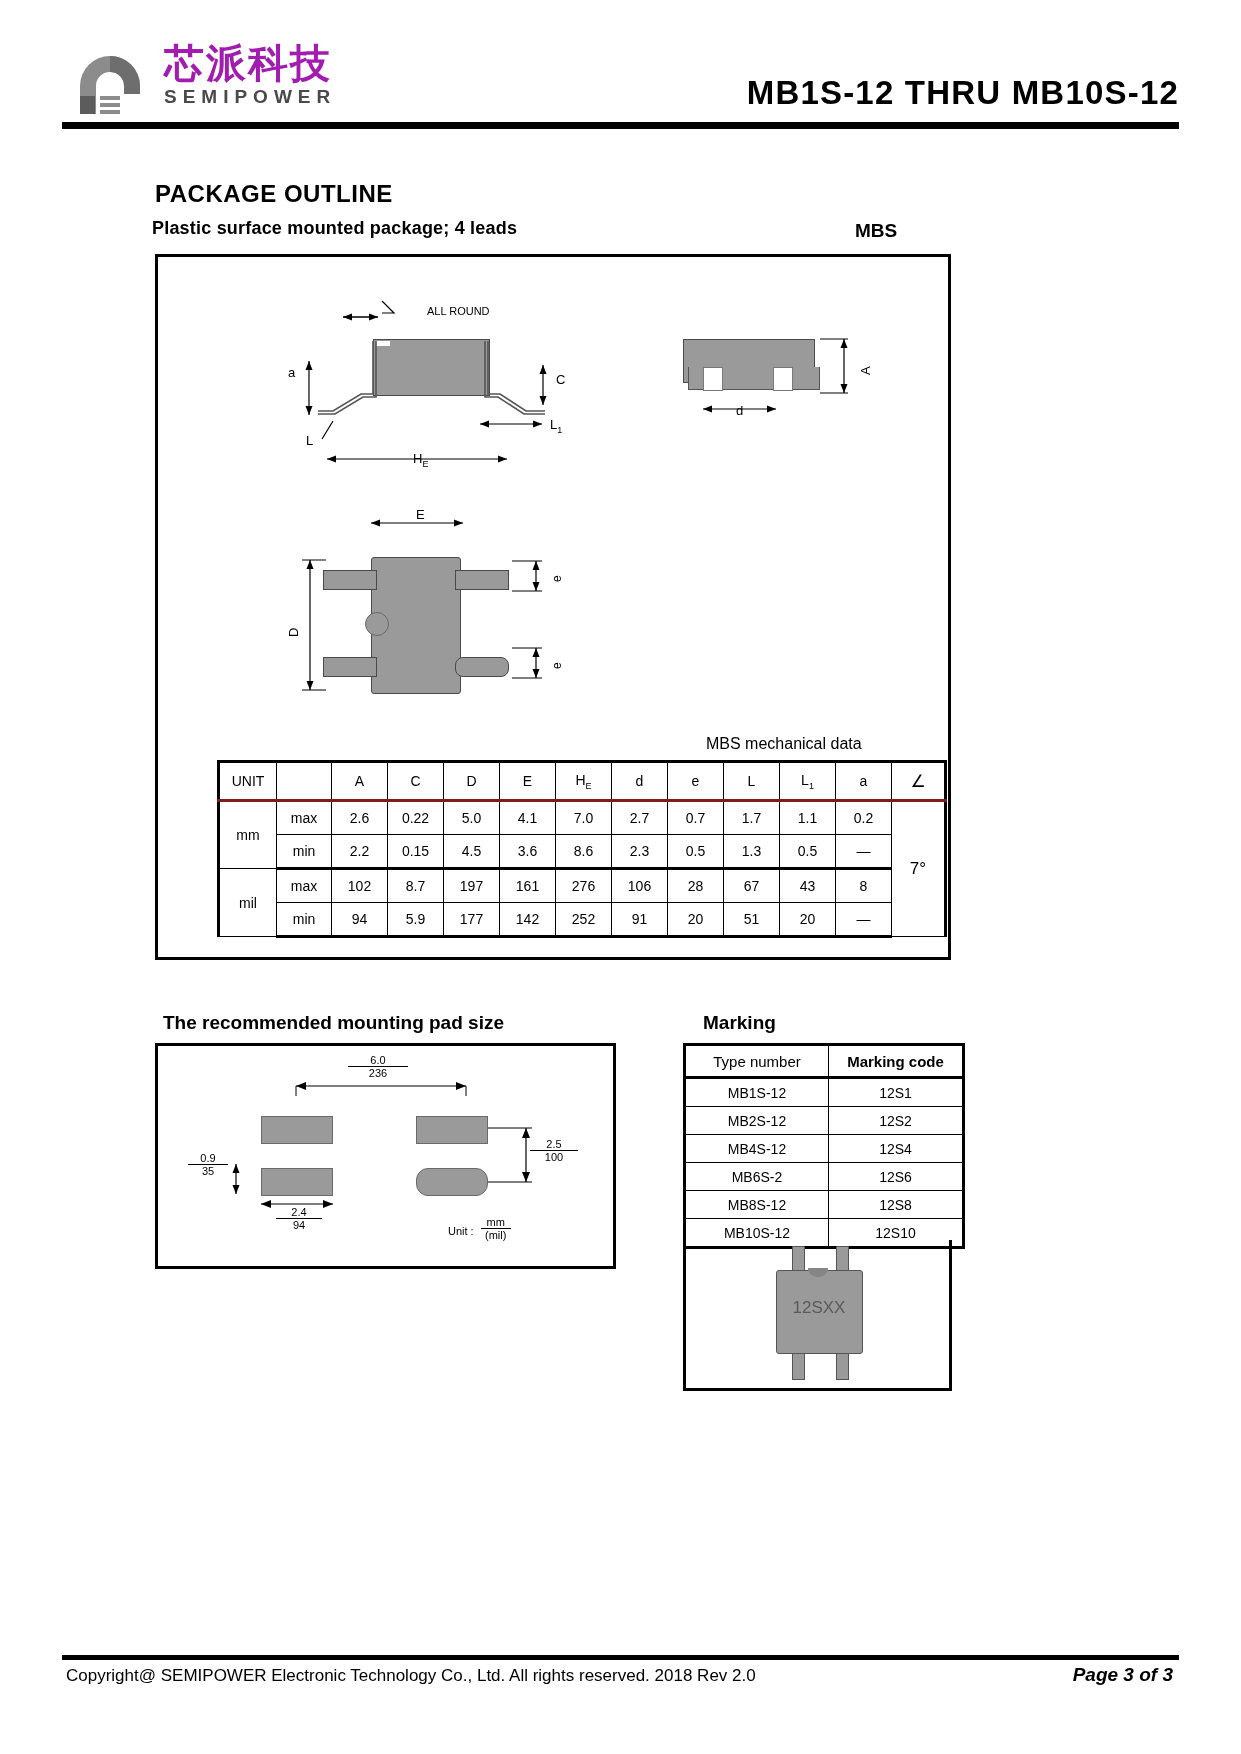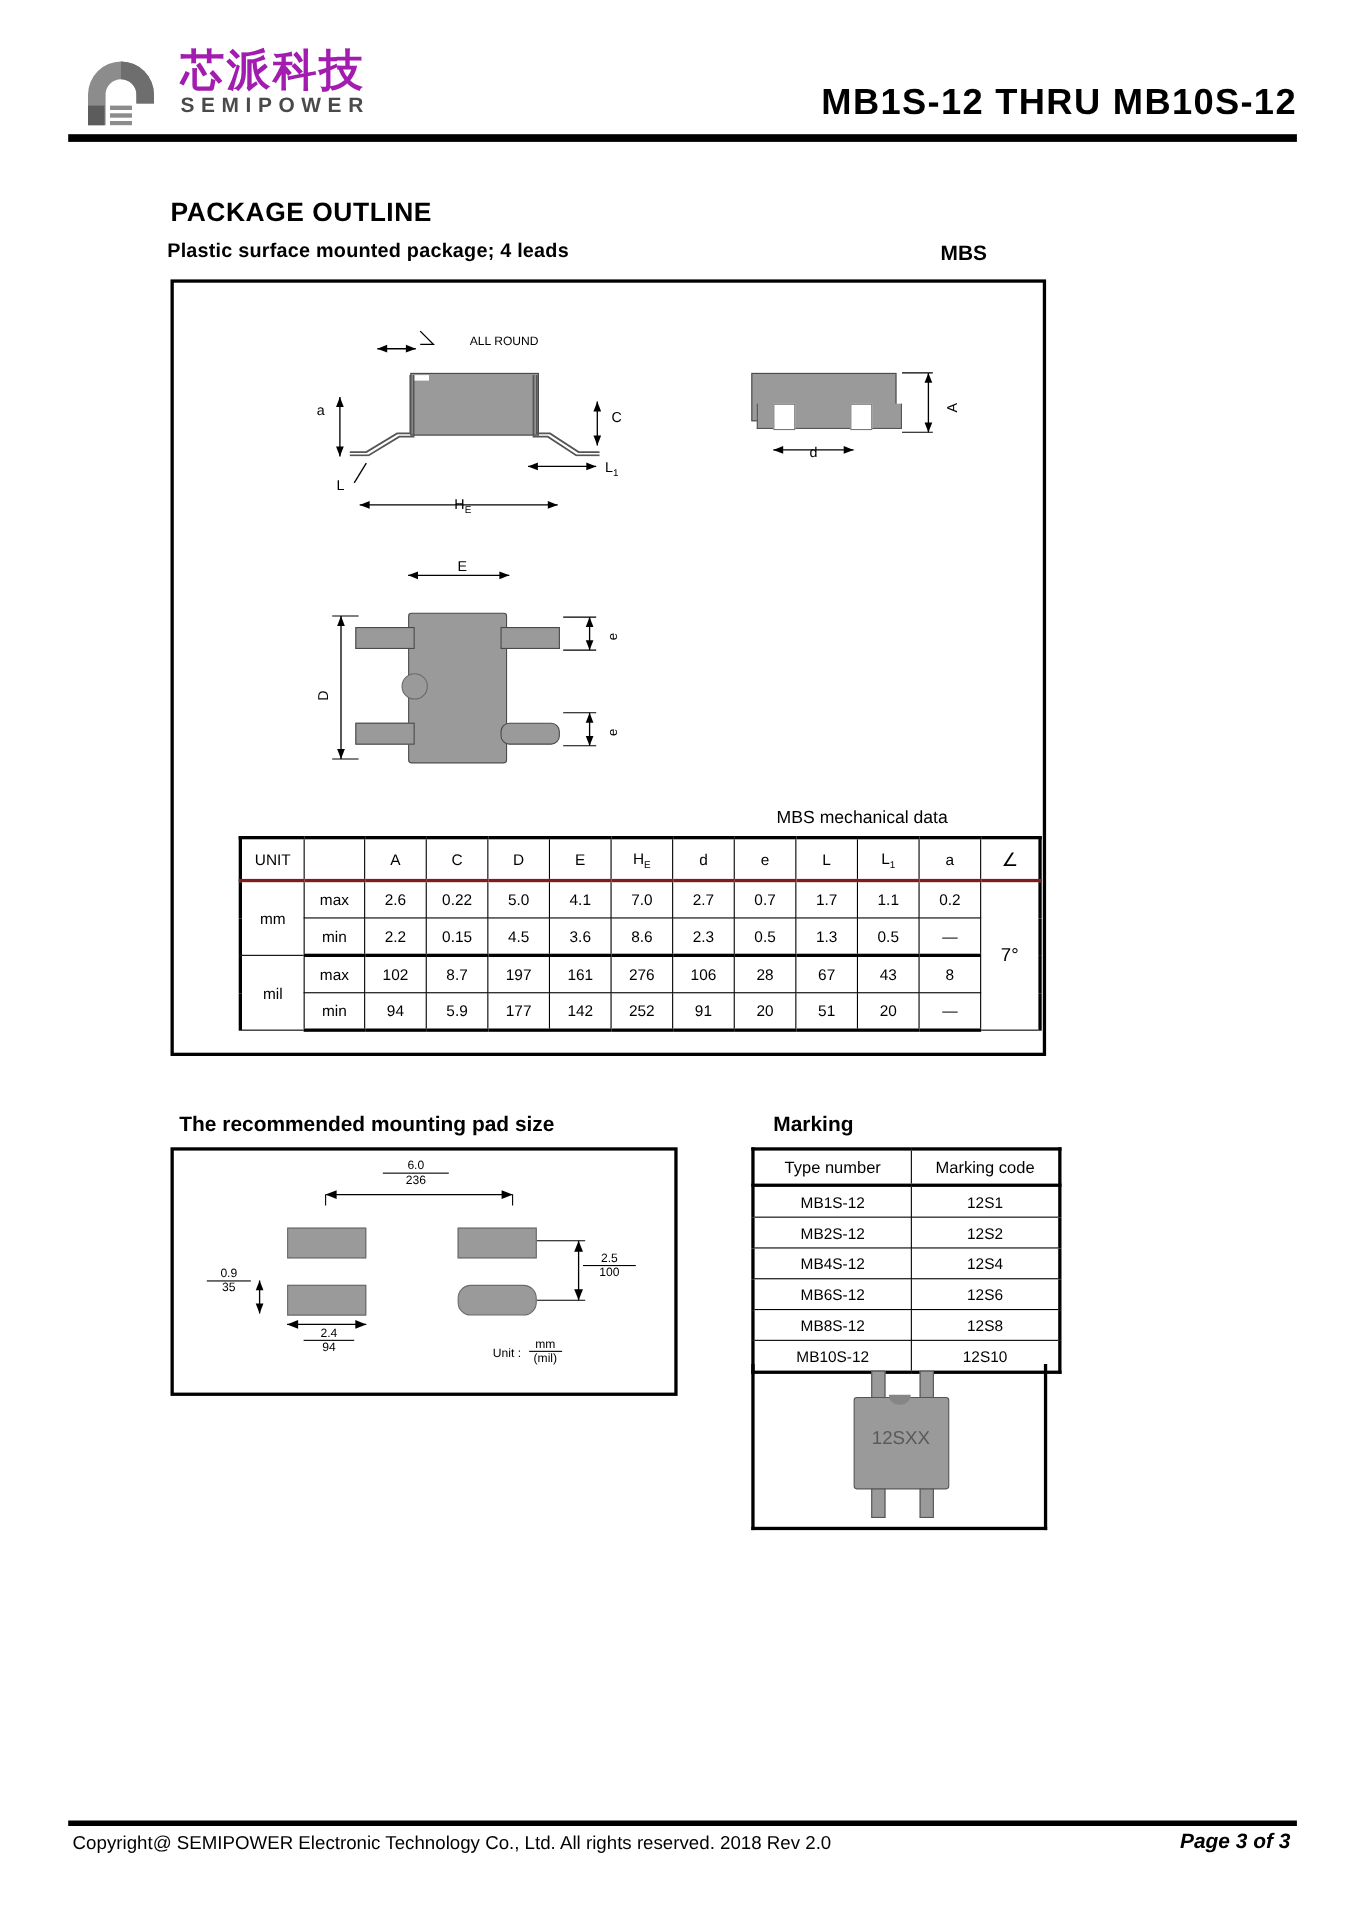--- a/index.html
+++ b/index.html
@@ -60,21 +60,21 @@
   .frac .den{display:block;border-top:1px solid #000;}
 
   
   #marking-title{left:703px;top:1012px;font-size:19px;}
   #marking-table{position:absolute;left:683px;top:1043px;border-collapse:collapse;}
   #marking-table td{border:1px solid #000;font-size:14px;text-align:center;height:27px;padding:0 4px;}
   #marking-table td.c1{width:134px;}
   #marking-table td.c2{width:125px;}
   #marking-table tr.mk-hdr td{font-size:15px;height:30px;border-bottom:3px solid #000;border-top:3px solid #000;}
   #marking-table tr.mk-hdr td.c1{border-left:3px solid #000;}
-  #marking-table tr.mk-hdr td.c2{border-right:3px solid #000;}
+  #marking-table tr.mk-hdr td.c2{border-right:3px solid #000;font-weight:bold;}
   #marking-table td.c1{border-left:3px solid #000;}
   #marking-table td.c2{border-right:3px solid #000;}
   #marking-table tr.last td{border-bottom:3px solid #000;}
   #marking-pic{position:absolute;left:683px;top:1240px;width:263px;height:148px;border:3px solid #000;border-top:none;}
   #mk-body{position:absolute;left:90px;top:30px;width:85px;height:82px;background:#9a9a9a;border:1.5px solid #555;border-radius:3px;}
   #mk-text{position:absolute;left:92px;top:58px;width:82px;text-align:center;font-size:17px;color:#5a5a5a;}
   .mk-pin{position:absolute;width:11px;height:26px;background:#9a9a9a;border:1.5px solid #555;}
 
   
   #footer-rule{position:absolute;left:62px;top:1655px;width:1117px;height:5px;background:#000;}
@@ -376,21 +376,21 @@
       </tr>
     <tr>
         <td class="c1">MB2S-12</td>
         <td class="c2">12S2</td>
       </tr>
     <tr>
         <td class="c1">MB4S-12</td>
         <td class="c2">12S4</td>
       </tr>
     <tr>
-        <td class="c1">MB6S-12</td>
+        <td class="c1">MB6S-2</td>
         <td class="c2">12S6</td>
       </tr>
     <tr>
         <td class="c1">MB8S-12</td>
         <td class="c2">12S8</td>
       </tr>
     <tr class="last">
         <td class="c1">MB10S-12</td>
         <td class="c2">12S10</td>
       </tr>

